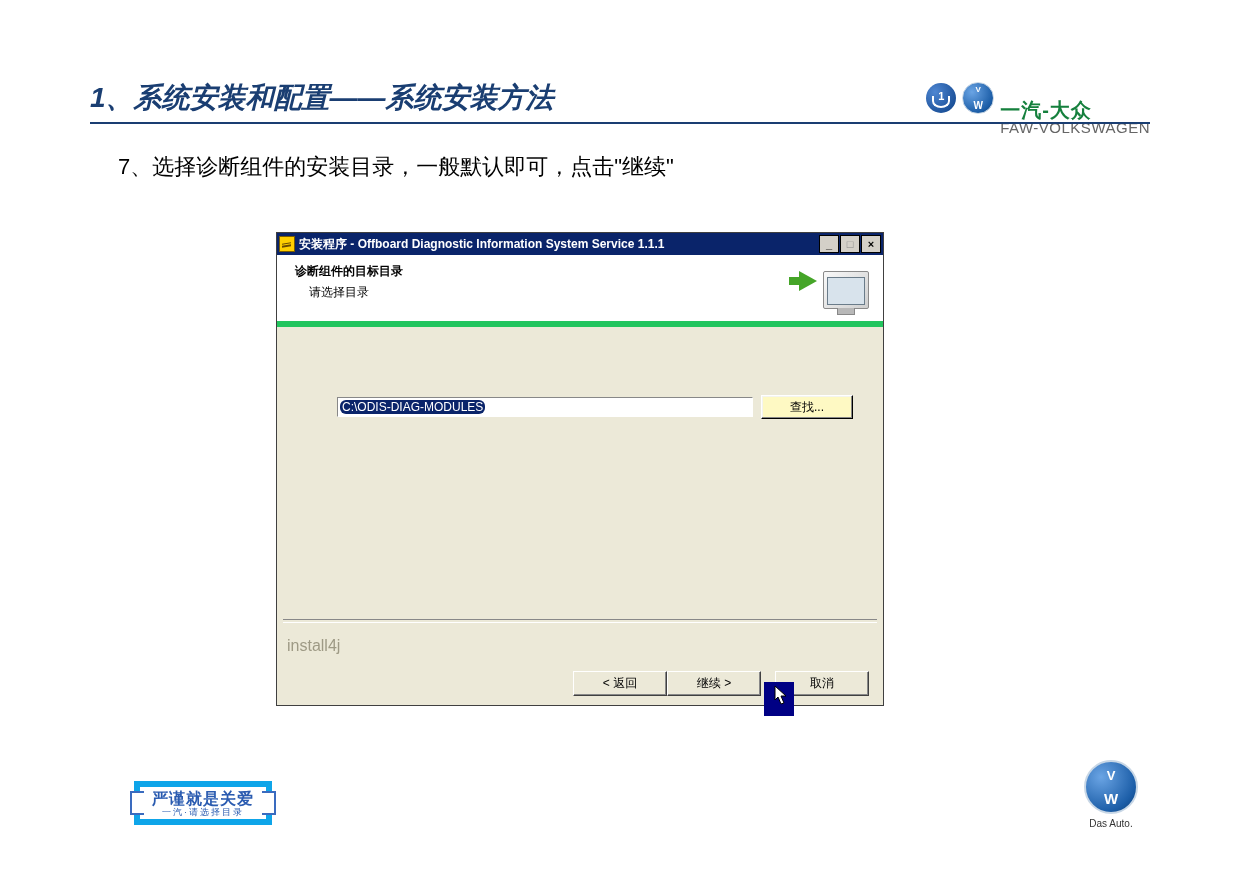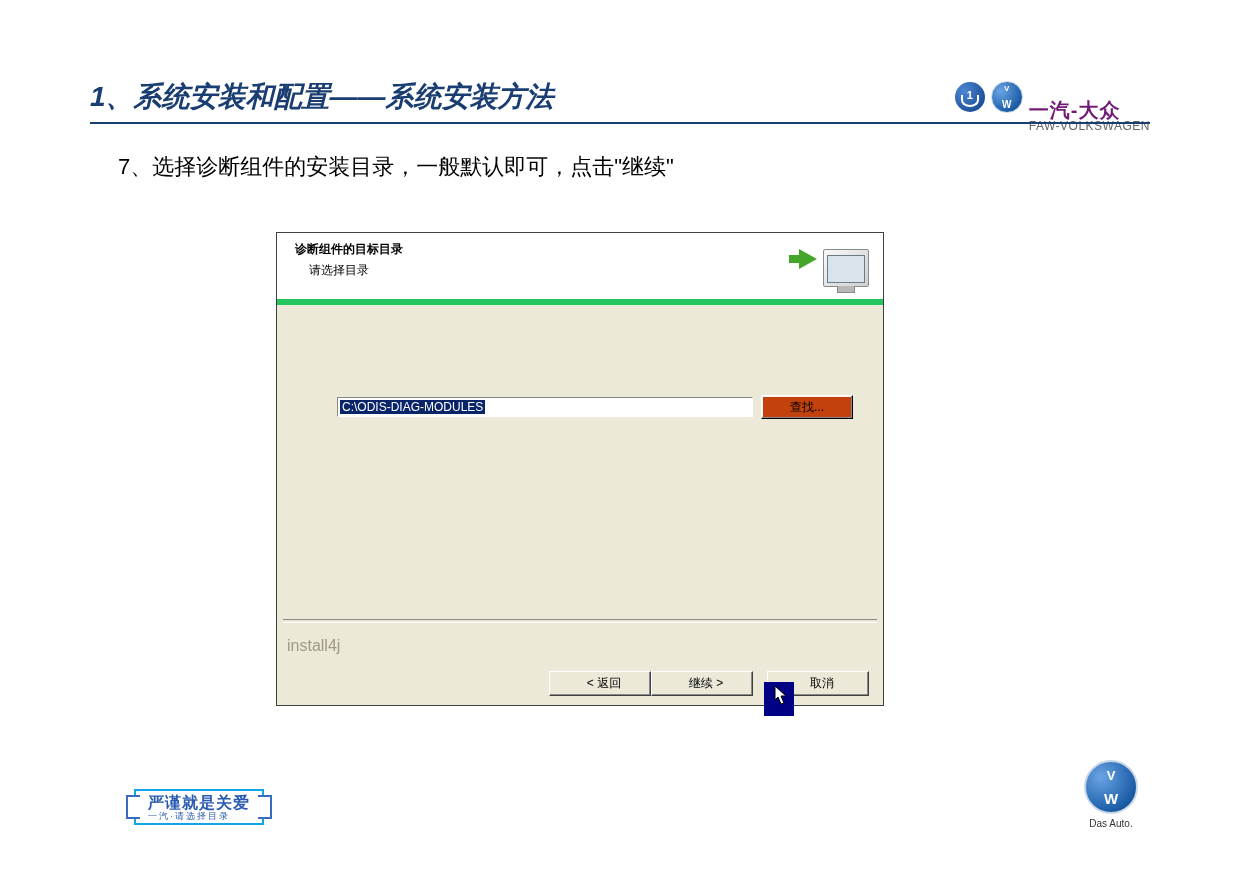--- a/index.html
+++ b/index.html
@@ -33,26 +33,26 @@
     gap: 6px;
   }
   .brand-text {
     display: flex;
     flex-direction: column;
     line-height: 1;
   }
   .brand-cn {
     font-size: 20px;
     font-weight: bold;
-    color: #701a75;
+    color: #15803d;
     letter-spacing: 1px;
     margin-top: 39px;
   }
   .brand-en {
-    font-size: 12px;
+    font-size: 15px;
     color: #666;
     letter-spacing: 0.5px;
   }
   .hr-line {
     position: absolute;
     top: 122px;
     left: 90px;
     right: 90px;
     height: 2px;
     background: #1a3e72;
@@ -215,25 +215,26 @@
     display:flex; align-items:center;
     padding:0 2px;
   }
   .path-text{
     background:#0a246a;
     color:#fff;
     font-family: Tahoma, Arial;
     font-size:12px;
     padding:0 2px;
     white-space: nowrap;
+    border-radius: 6px;
   }
   .browse-btn{
     width:90px;
     height:22px;
-    background:#c2410c;
+    background:#fef9c3;
     border:1px solid #000;
     border-top-color:#fff;
     border-left-color:#fff;
     box-shadow: inset -1px -1px 0 #888, inset 1px 1px 0 #f4f4ef;
     font-size:12px;
     display:flex;align-items:center;justify-content:center;
   }
 
   .install4j-label{
     position:absolute;
@@ -269,21 +270,20 @@
     background: #ece9d8;
     border: 1px solid #404040;
     border-top-color:#fff;
     border-left-color:#fff;
     box-shadow: inset -1px -1px 0 #888;
     font-size: 12px;
     display: flex;
     align-items: center;
     justify-content: center;
     position:relative;
-    padding-left:8px;
   }
 
   .cursor-icon {
     position: absolute;
     top: 682px;
     left: 764px;
     width: 30px;
     height: 34px;
     background: #000084;
     box-sizing: border-box;
@@ -291,24 +291,25 @@
   .cursor-icon svg { position:absolute; top:2px; left:4px; }
 
   .footer-logos {
     position: absolute;
     bottom: 52px;
     left: 134px;
     display:flex;
     align-items:center;
   }
   .service-badge{
-    border:2px solid #0ea5e9;
+    border:6px solid #0ea5e9;
     padding:4px 12px 2px 12px;
     position:relative;
     line-height:1.05;
+    text-align:center;
   }
   .service-badge::before, .service-badge::after{
     content:"";
     position:absolute;
     width:12px;height:20px;
     background:#fff;
     border:2px solid #3a6bbf;
     top:50%;
     transform:translateY(-50%);
   }
@@ -390,20 +391,29 @@
       <div class="brand-cn">一汽-大众</div>
       <div class="brand-en">FAW-VOLKSWAGEN</div>
     </div>
   </div>
 </div>
 <div class="hr-line"></div>
 
 <div class="step-text">7、选择诊断组件的安装目录，一般默认即可，点击"继续"</div>
 
 <div class="installer-window">
+  <div class="title-bar-row">
+    <div class="title-bar-icon"></div>
+    <div class="title-bar-text">安装程序 - Offboard Diagnostic Information System Service 1.1.1</div>
+    <div class="title-bar-buttons">
+      <div class="tbbtn">_</div>
+      <div class="tbbtn disabled">□</div>
+      <div class="tbbtn">×</div>
+    </div>
+  </div>
 
   <div class="header-panel">
     <div class="header-titles">
       <div class="h1">诊断组件的目标目录</div>
       <div class="h2">请选择目录</div>
     </div>
     <div class="header-icon">
       <div class="arrow-stem"></div>
       <div class="arrow-big"></div>
       <div class="monitor-body"></div>

